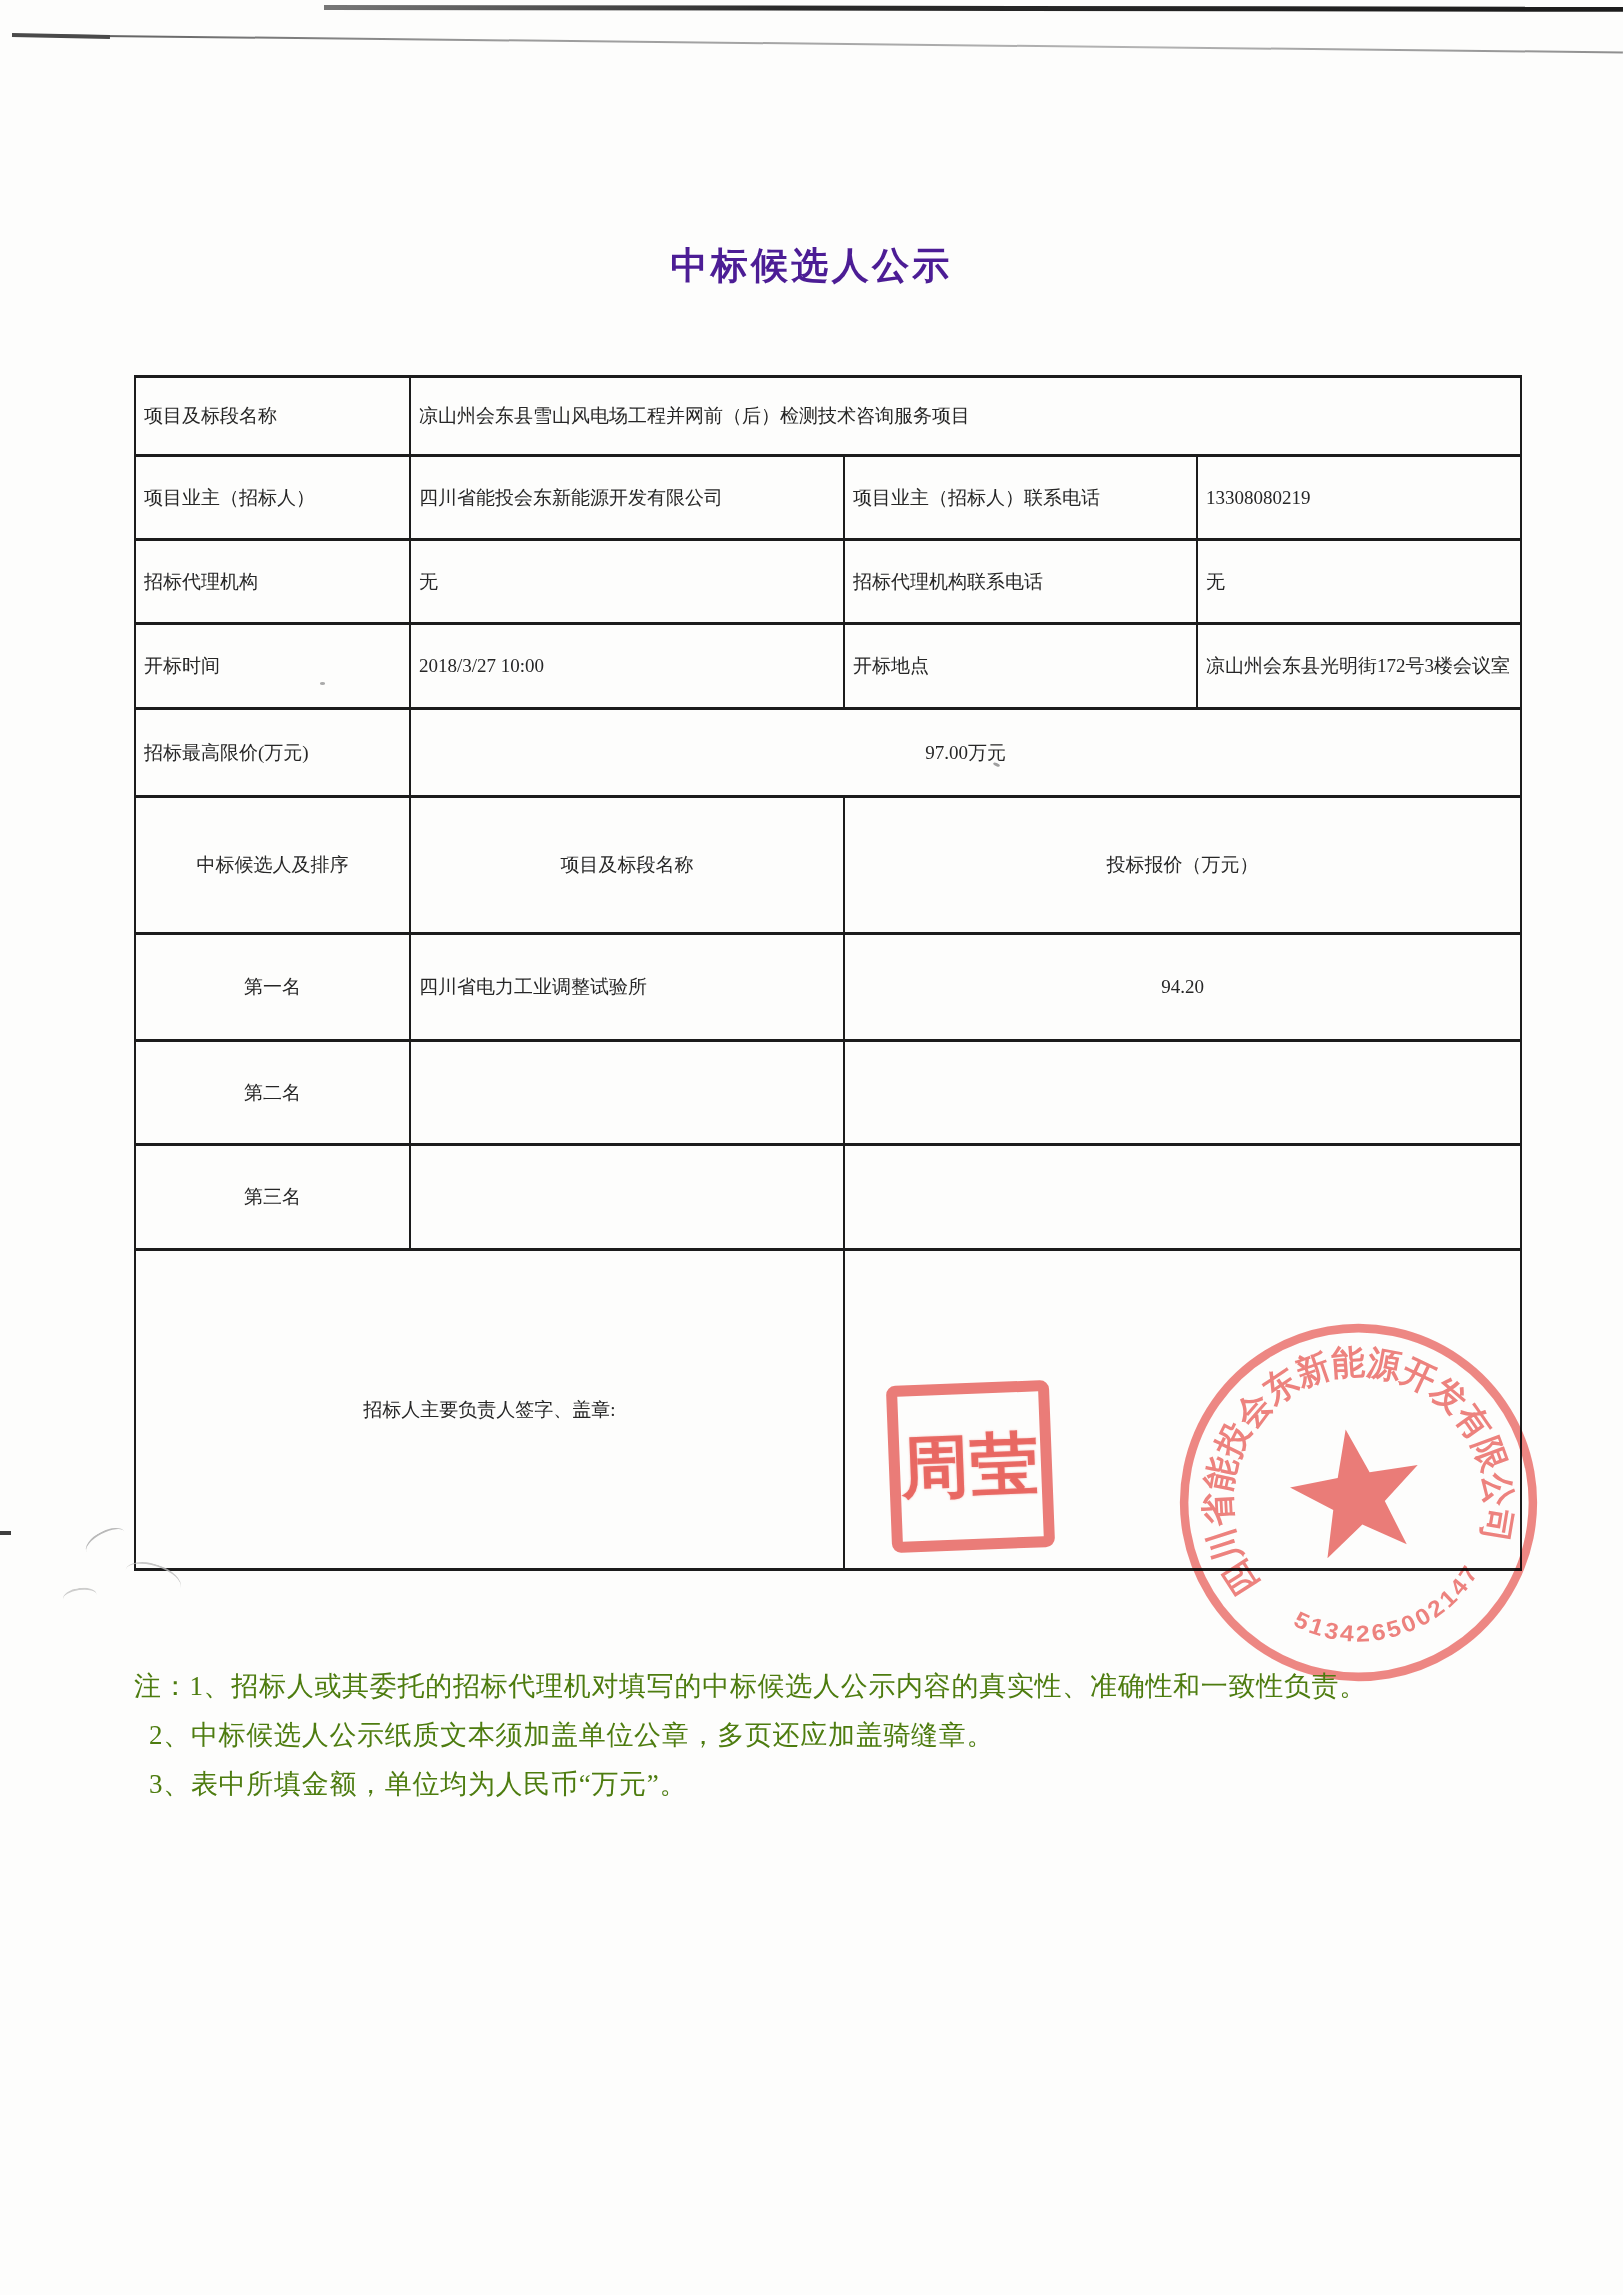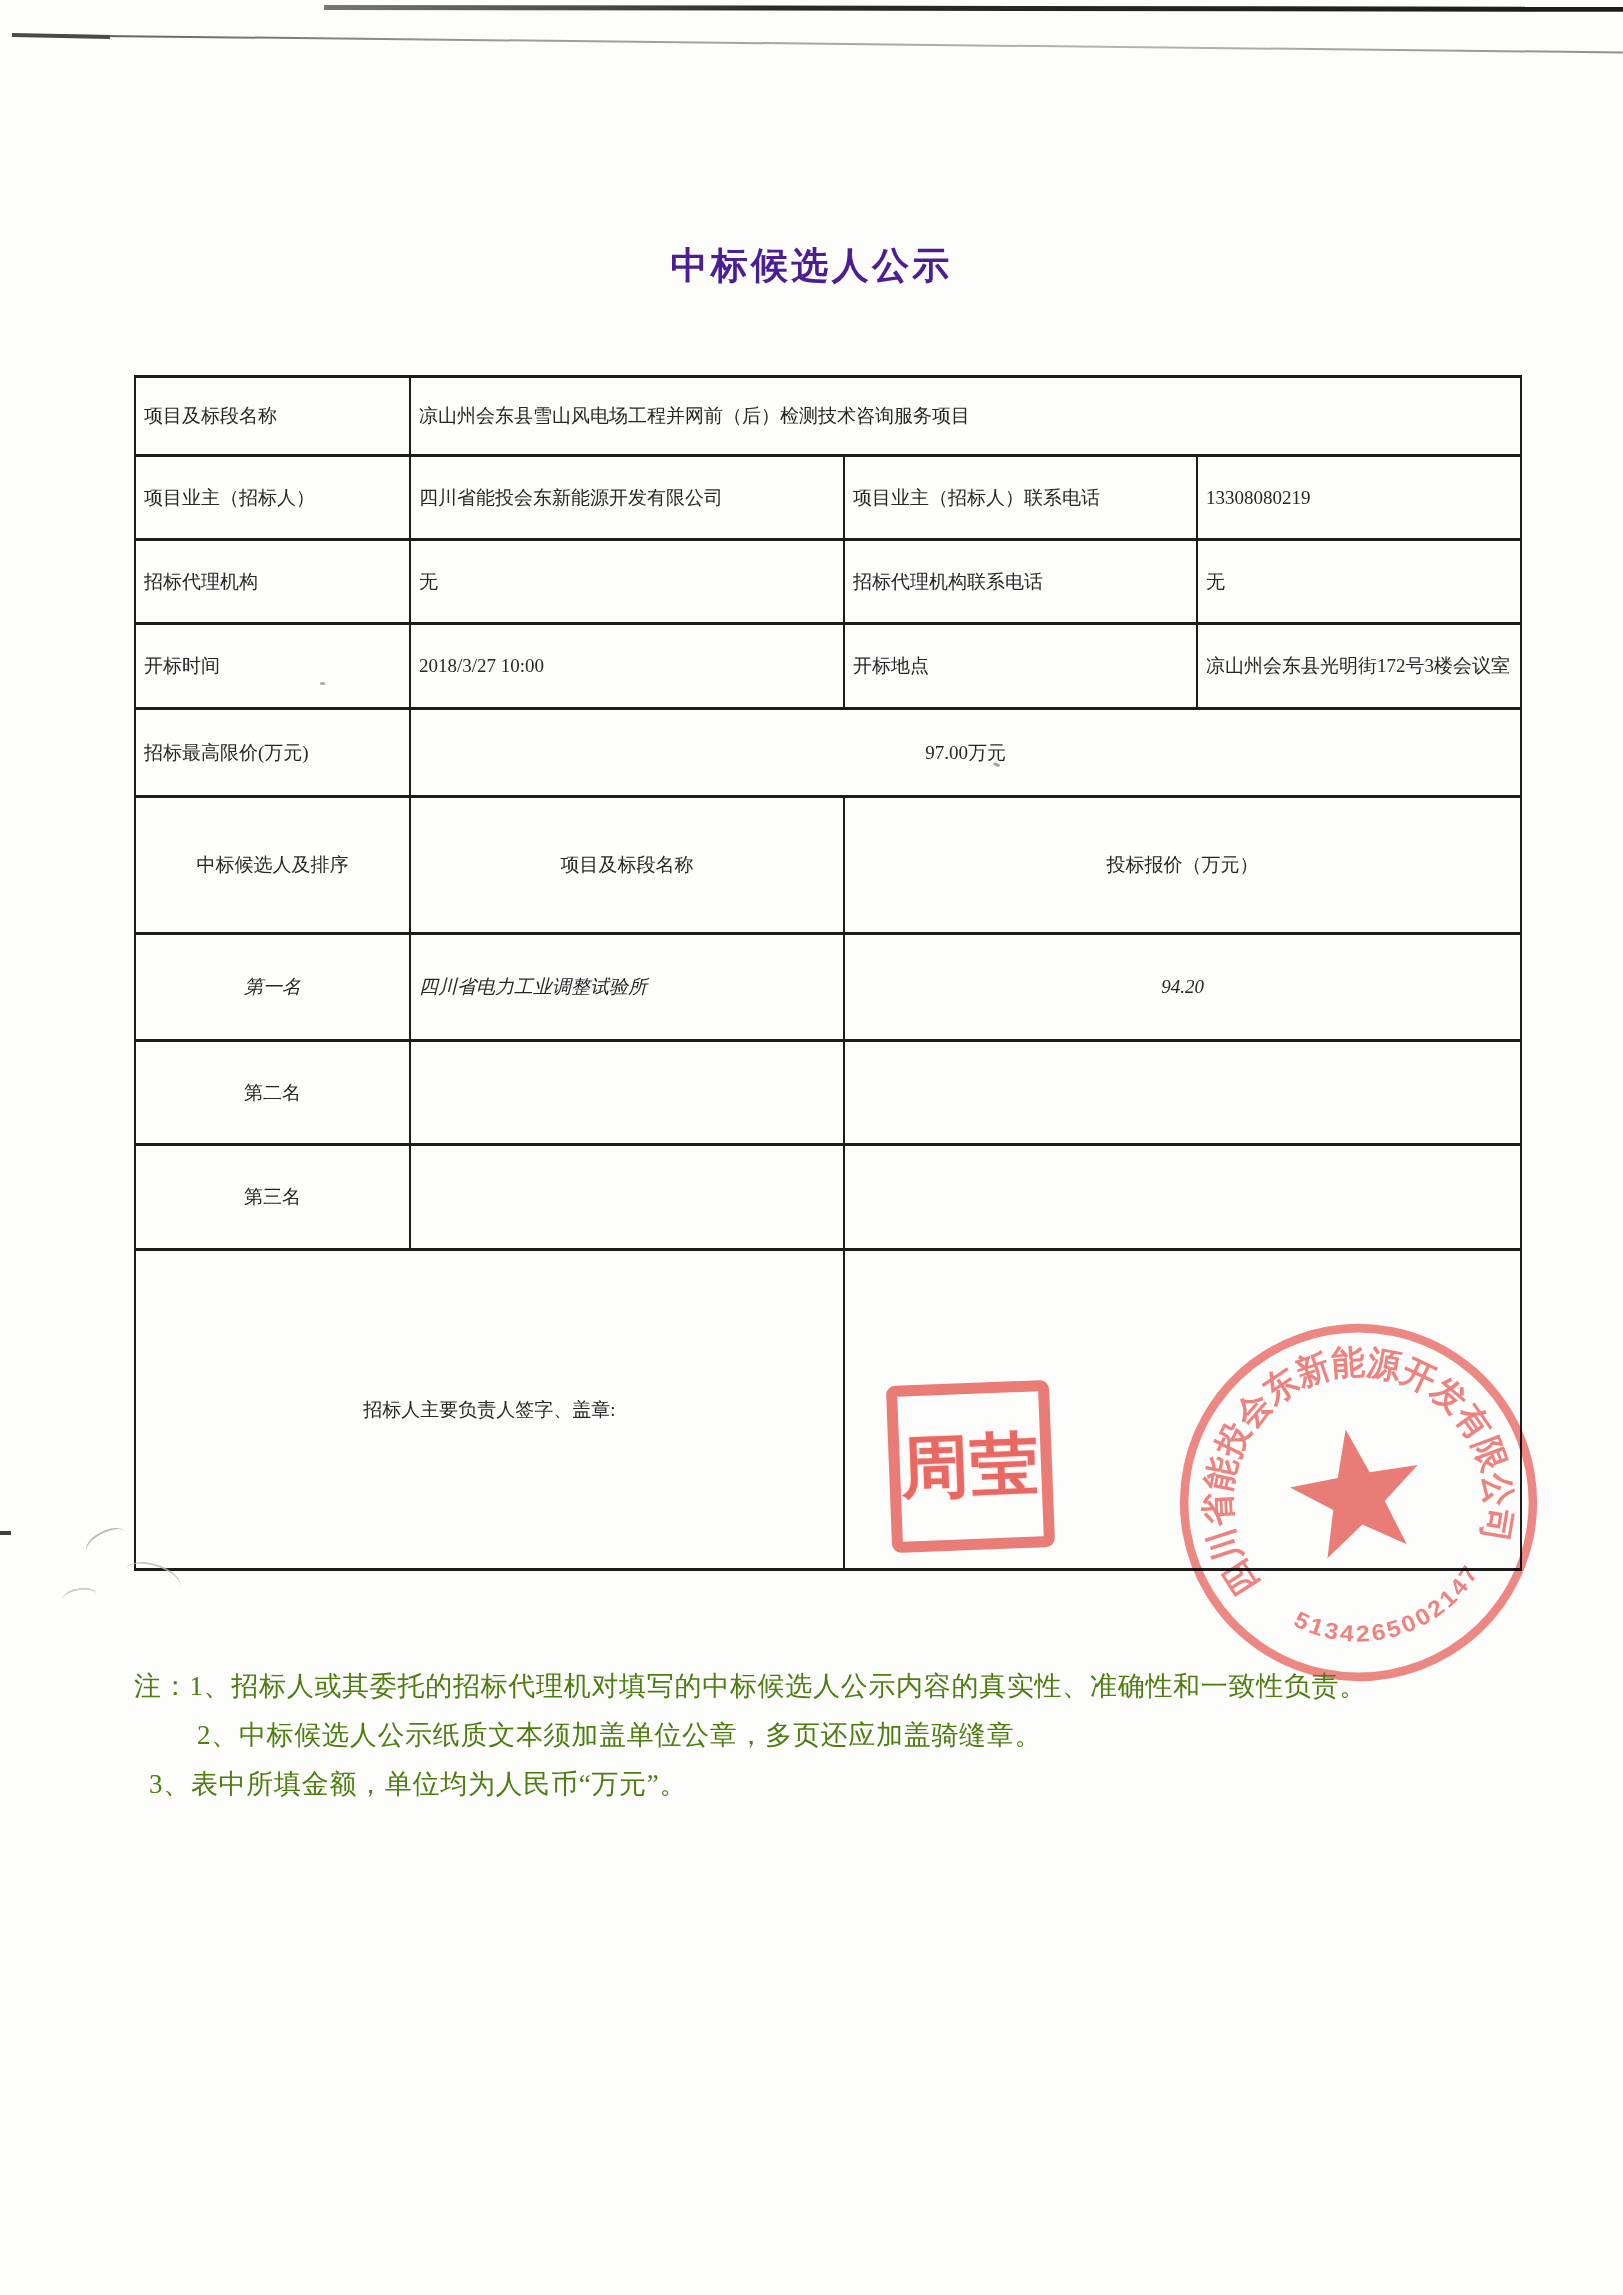--- a/index.html
+++ b/index.html
@@ -42,21 +42,21 @@
     border-top-width:3.9px;border-bottom-width:3.9px;
     font-size:19px;line-height:1.45;
     padding:3.9px 7.9px;
     vertical-align:middle;
     color:#262626;
     overflow:hidden;
   }
   td.ctr{text-align:center;}
   tr.rh1{height:79px;} tr.rh2{height:84px;} tr.rh3{height:84px;}
   tr.rh4{height:85px;} tr.rh5{height:88px;} tr.rh6{height:137px;padding-left:32px;}
-  tr.rh7{height:107px;font-style:italic;} tr.rh8{height:104px;} tr.rh9{height:105px;margin-left:13px;}
+  tr.rh7{height:107px;} tr.rh8{height:104px;} tr.rh9{height:105px;margin-left:13px;}
   tr.rh10{height:320px;}
   
   .stamp{mix-blend-mode:multiply;}
   .personal-seal{
     position:absolute;left:889px;top:1383px;
     width:141px;height:145px;
     border:11px solid rgba(228,78,72,0.82);
     border-radius:9.2px;
     transform:rotate(-2.2deg);
     display:flex;align-items:center;justify-content:center;
@@ -71,21 +71,21 @@
   }
   .company-seal{
     position:absolute;left:1154px;top:1298px;width:409px;height:409px;
     opacity:0.88;
   }
   .notes{position:absolute;left:0;top:0;width:100%;}
   .note-line{
     position:absolute;font-size:27px;color:#4d7c0f;letter-spacing:0.7px;white-space:nowrap;
   }
   .note-1{left:134px;top:1668px;}
-  .note-2{left:149px;top:1717px;margin-left:48px;}
+  .note-2{left:149px;top:1717px;}
   .note-3{left:149px;top:1766px;}
   
   .noise{position:absolute;border:0 solid #b9b9b9;}
   .noise-a{left:84px;top:1531px;width:43px;height:19.6px;border-top-width:2.6px;border-radius:50%;transform:rotate(-28deg);}
   .noise-b{left:124px;top:1564px;width:58px;height:27.5px;border-top-width:2px;border-radius:50%;transform:rotate(18deg);opacity:.8;}
   .noise-c{left:63px;top:1588px;width:34px;height:15.7px;border-top-width:2px;border-radius:50%;transform:rotate(-8deg);opacity:.7;}
   .noise-d{position:absolute;left:0;top:1531px;width:10.5px;height:3.9px;background:#3f3f3f;}
   .speck1{position:absolute;left:993px;top:763px;width:6.5px;height:3.3px;background:#9f9f9f;border-radius:50%;transform:rotate(25deg);}
   .speck2{position:absolute;left:320px;top:682px;width:5.2px;height:2.6px;background:#aaa;border-radius:50%;}
 </style>

